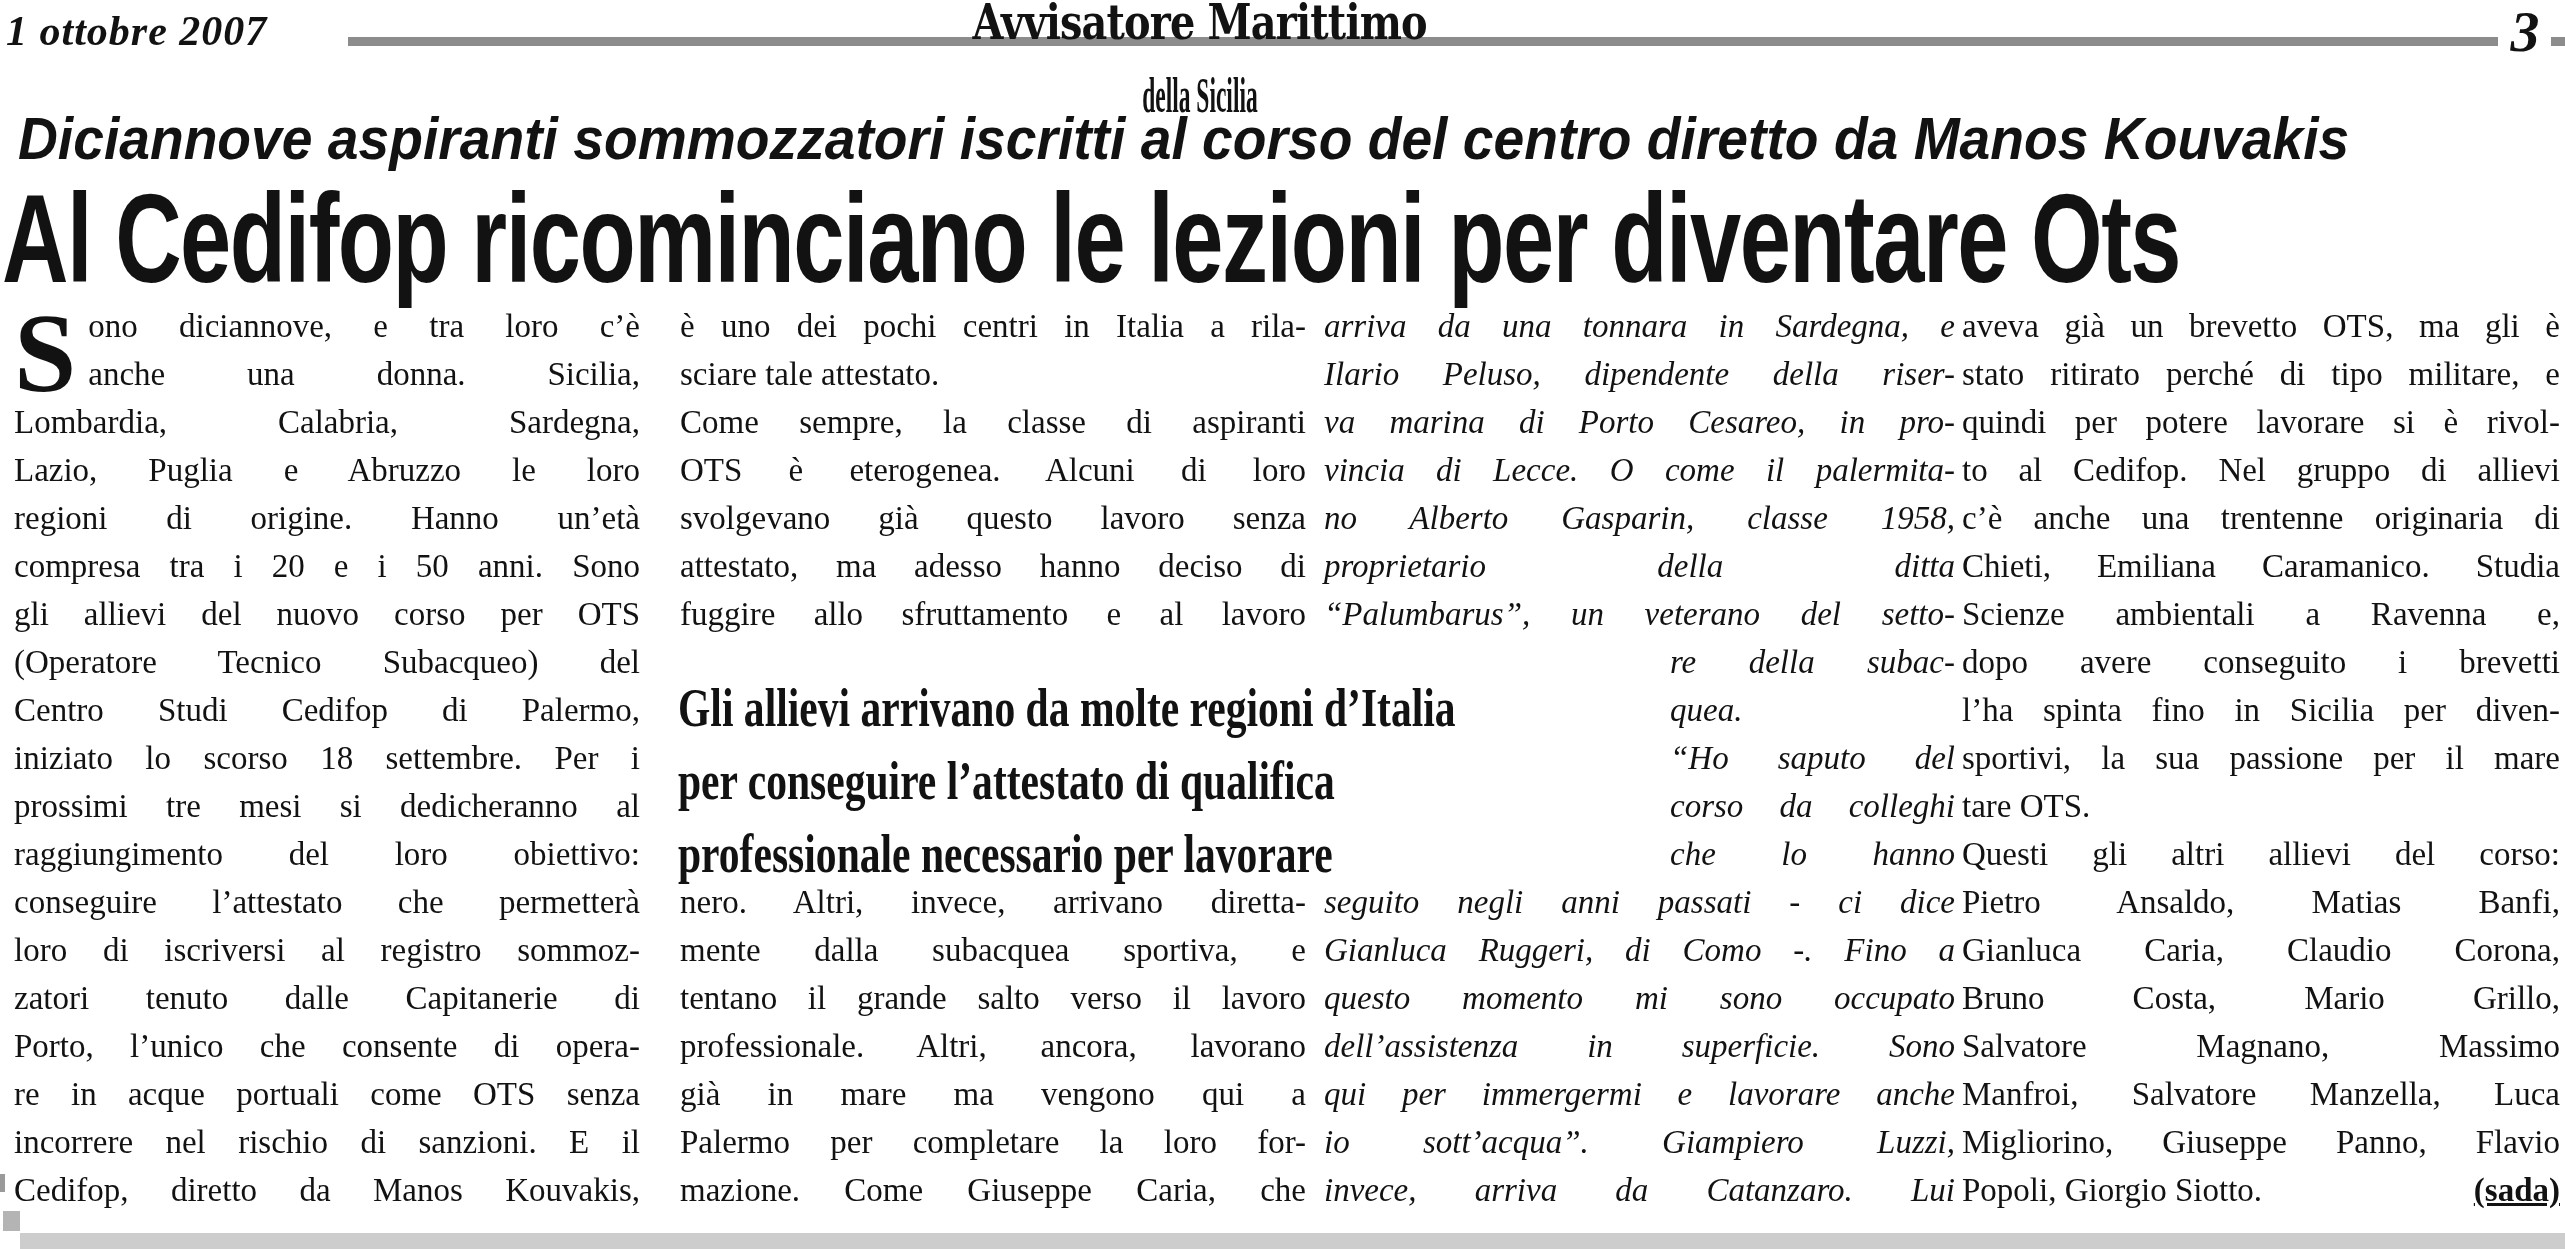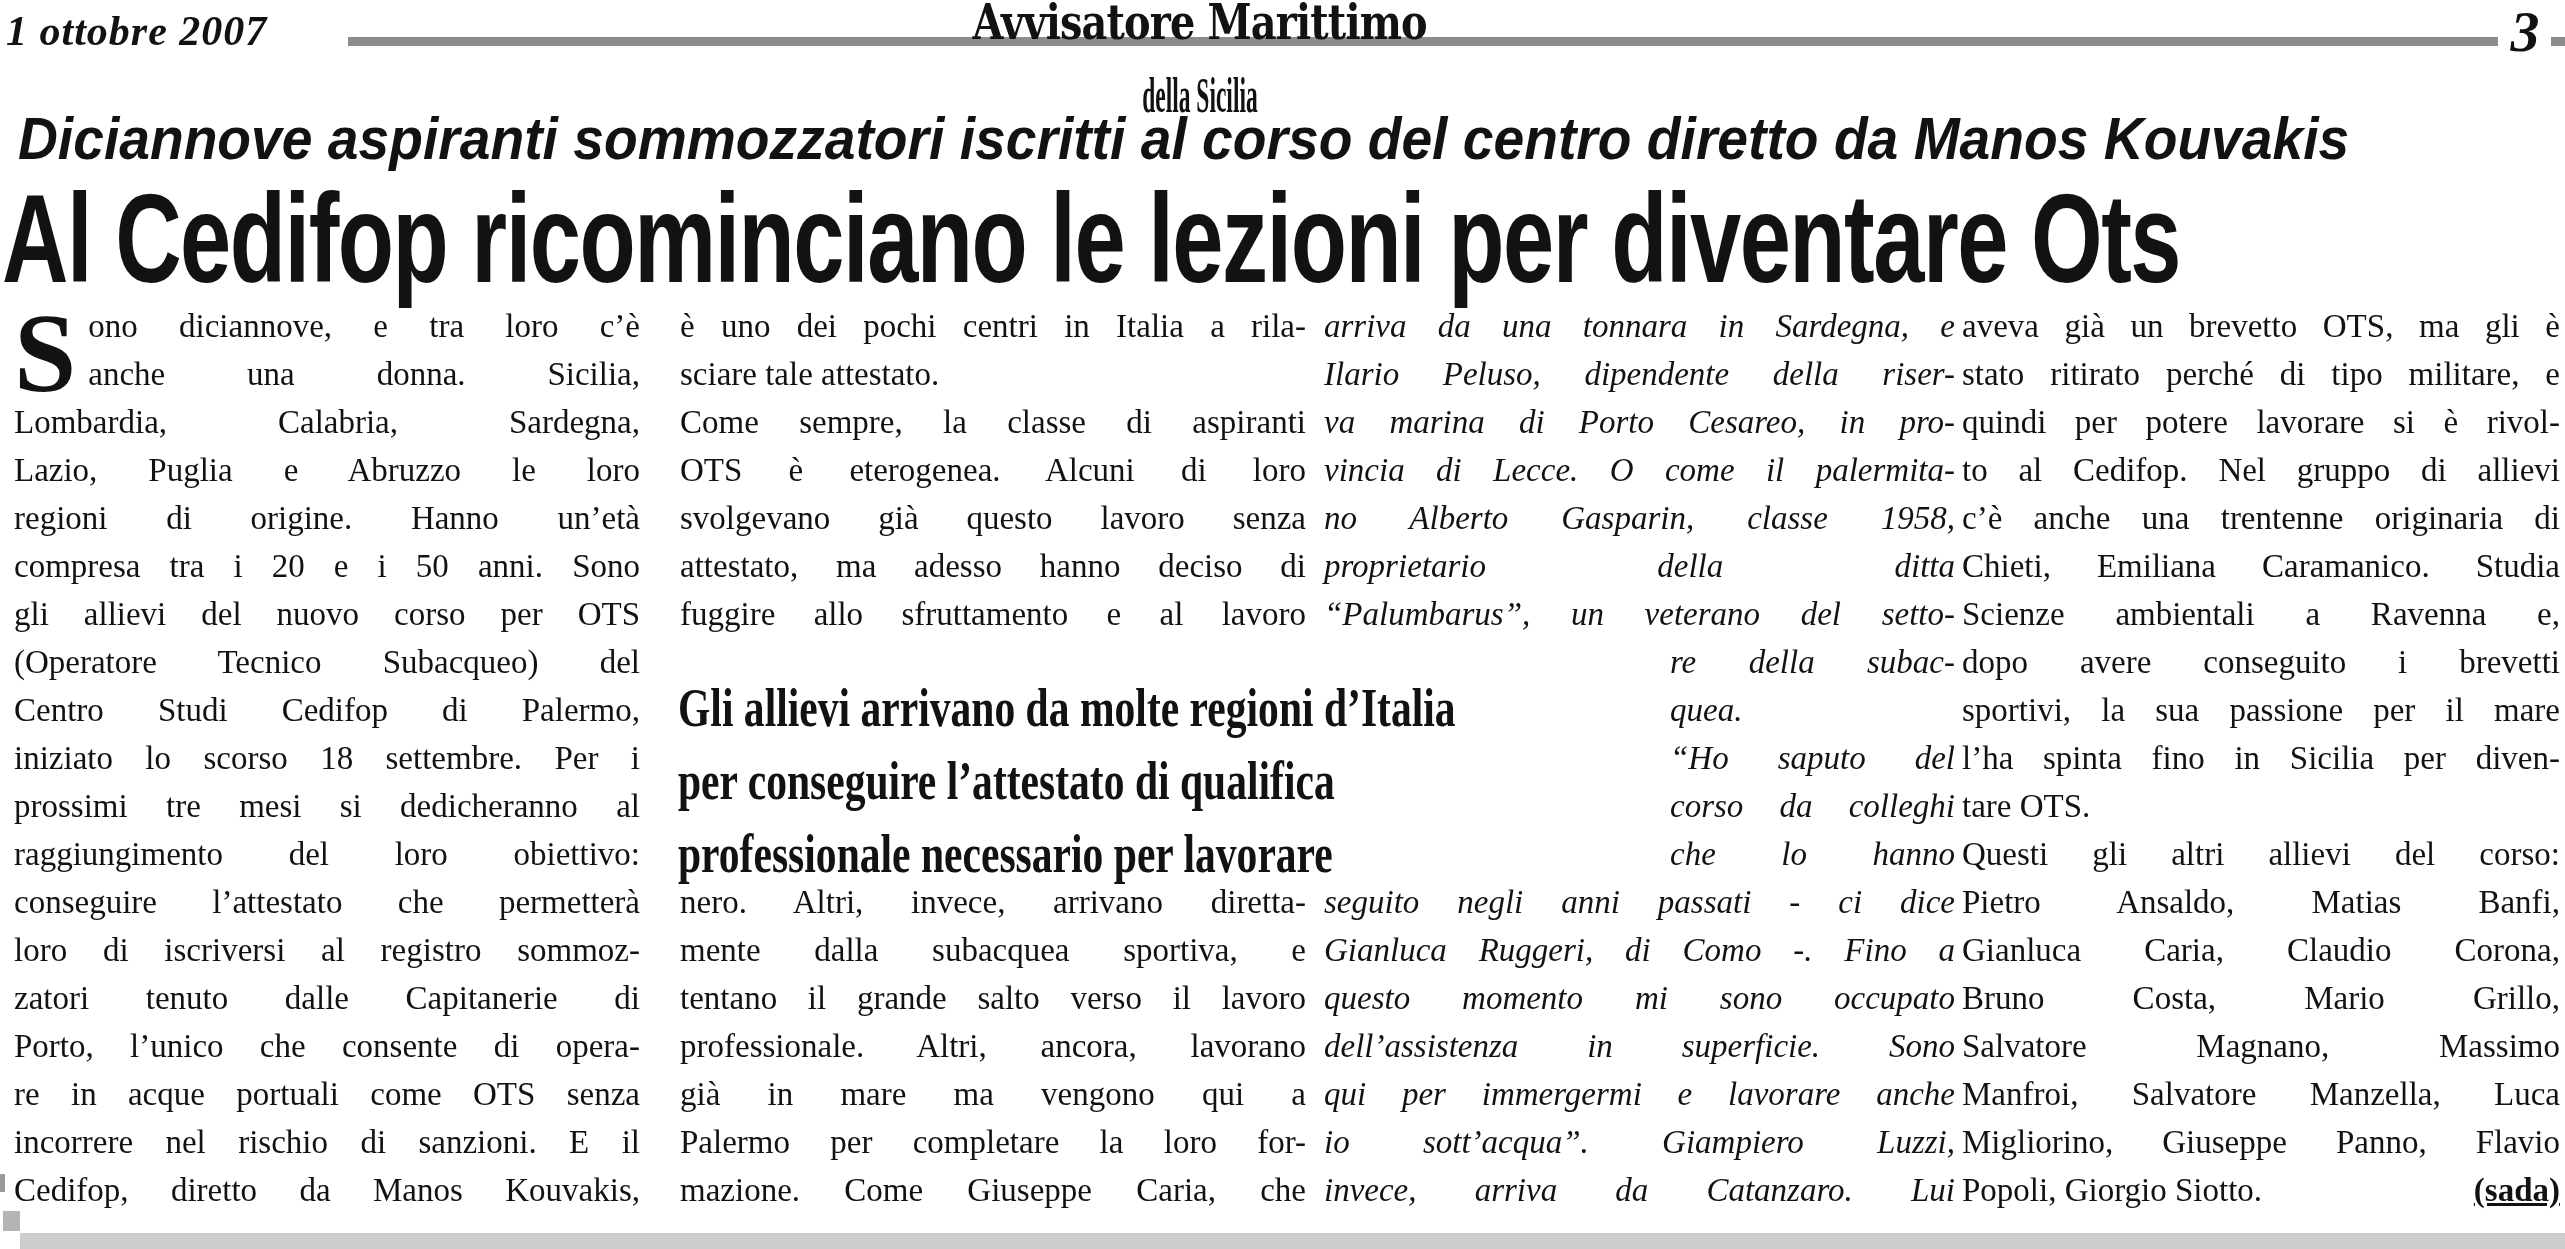--- a/index.html
+++ b/index.html
@@ -141,22 +141,22 @@
     </div>
   <div class="col" id="col4">
       <div class="bl jl">aveva già un brevetto OTS, ma gli è</div>
       <div class="bl jl">stato ritirato perché di tipo militare, e</div>
       <div class="bl jl">quindi per potere lavorare si è rivol-</div>
       <div class="bl jl">to al Cedifop. Nel gruppo di allievi</div>
       <div class="bl jl">c’è anche una trentenne originaria di</div>
       <div class="bl jl">Chieti, Emiliana Caramanico. Studia</div>
       <div class="bl jl">Scienze ambientali a Ravenna e,</div>
       <div class="bl jl">dopo avere conseguito i brevetti</div>
+      <div class="bl jl">l’ha spinta fino in Sicilia per diven-</div>
       <div class="bl jl">sportivi, la sua passione per il mare</div>
-      <div class="bl jl">l’ha spinta fino in Sicilia per diven-</div>
       <div class="bl pl">tare OTS.</div>
       <div class="bl jl">Questi gli altri allievi del corso:</div>
       <div class="bl jl">Pietro Ansaldo, Matias Banfi,</div>
       <div class="bl jl">Gianluca Caria, Claudio Corona,</div>
       <div class="bl jl">Bruno Costa, Mario Grillo,</div>
       <div class="bl jl">Salvatore Magnano, Massimo</div>
       <div class="bl jl">Manfroi, Salvatore Manzella, Luca</div>
       <div class="bl jl">Migliorino, Giuseppe Panno, Flavio</div>
       <div class="bl sig">
         <span>Popoli, Giorgio Siotto.</span>

